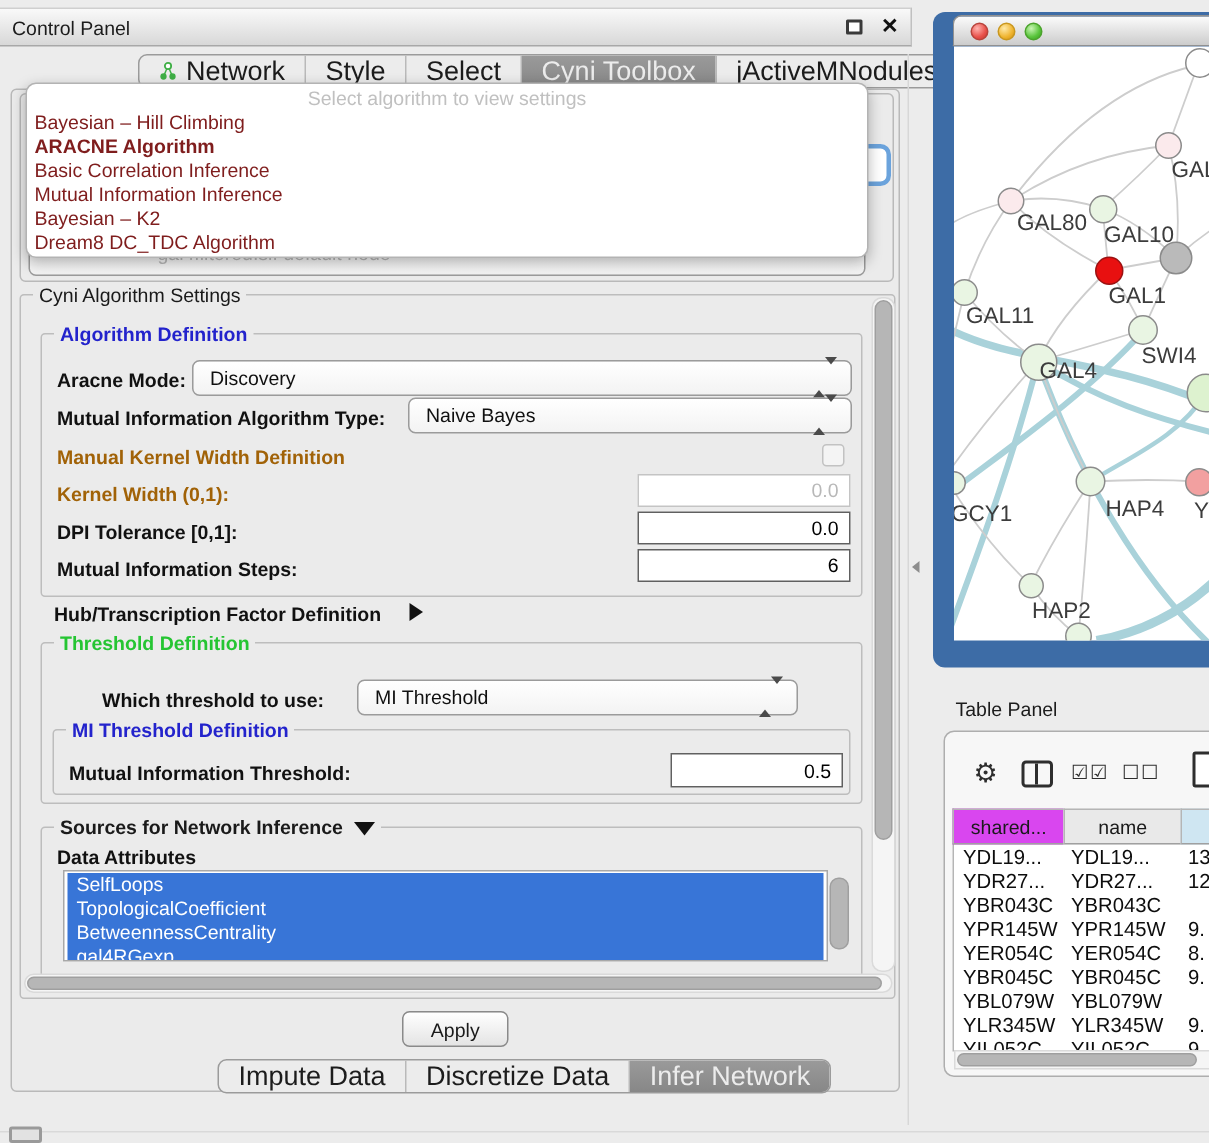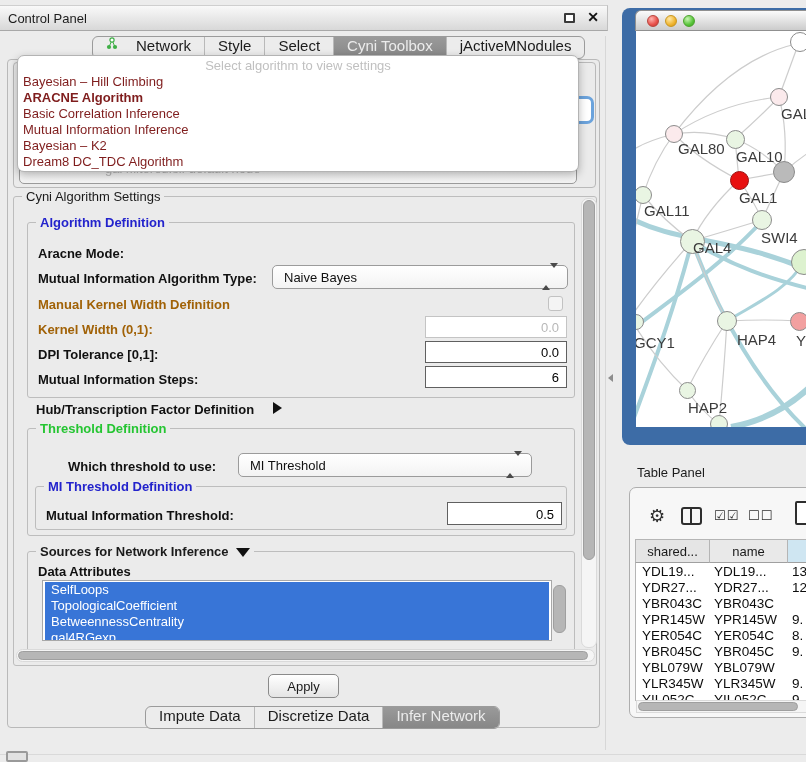--- a/index.html
+++ b/index.html
@@ -17,22 +17,22 @@
     background:linear-gradient(#f9f9f9,#d8d8d8); border-top:1px solid #cfcfcf;
     border-bottom:1px solid #a8a8a8; border-right:1px solid #c0c0c0; }
   .titlebar .t { position:absolute; left:8px; top:5px; font-size:13px; color:#1c1c1c; }
   .win-float { position:absolute; right:32px; top:7px; width:11px; height:10px;
     border:2px solid #3a3a3a; background:#fff; border-radius:1px; }
   .win-close { position:absolute; right:8px; top:3px; font-size:14px; font-weight:bold; color:#111; }
 
   
   .tabbar { position:absolute; display:flex; align-items:stretch;
     border:1px solid #9b9b9b; border-radius:6px; background:#ececec; overflow:hidden; }
-  .tab { display:flex; justify-content:center; gap:17px;
-    font-size:15px; color:#1c1c1c; padding:0 13px; border-right:1px solid #b9b9b9; }
+  .tab { display:flex; align-items:center; justify-content:center; gap:5px;
+    font-size:18px; color:#1c1c1c; padding:0 13px; border-right:1px solid #b9b9b9; }
   .tab:last-child { border-right:none; }
   .tab.sel { background:linear-gradient(#9a9a9a,#878787); color:#ececec; }
 
   
   .panel { position:absolute; border:1px solid #b9b9b9; border-radius:4px; background:#ebebeb; }
   .gb { position:absolute; border:1px solid #bdbdbd; border-radius:3px; }
   .gb-title { position:absolute; top:-8px; left:8px; background:#ebebeb; padding:0 4px;
     font-size:13px; white-space:nowrap; }
   .tb { color:#2323cc; font-weight:bold; }
   .tg { color:#25c532; font-weight:bold; }
@@ -160,20 +160,24 @@
   </div>
 
   <div class="gb" style="left:13px; top:196px; width:584px; height:470px;">
     <span class="gb-title">Cyni Algorithm Settings</span>
   </div>
 
   <div class="gb" style="left:27px; top:222px; width:548px; height:176px;">
     <span class="gb-title tb">Algorithm Definition</span>
   </div>
   <div class="lbl" style="left:38px; top:246px;">Aracne Mode:</div>
+  <div class="combo" style="left:128px; top:240px; width:440px; height:24px;">
+    <span class="val">Discovery</span>
+    <span class="arrows"><span class="tri-u"></span><span class="tri-d"></span></span>
+  </div>
   <div class="lbl" style="left:38px; top:271px;">Mutual Information Algorithm Type:</div>
   <div class="combo" style="left:272px; top:265px; width:296px; height:24px;">
     <span class="val">Naive Bayes</span>
     <span class="arrows"><span class="tri-u"></span><span class="tri-d"></span></span>
   </div>
   <div class="lbl dis" style="left:38px; top:297px;">Manual Kernel Width Definition</div>
   <div class="chk" style="left:548px; top:296px;"></div>
   <div class="lbl dis" style="left:38px; top:322px;">Kernel Width (0,1):</div>
   <div class="tf dis" style="left:425px; top:316px; width:142px; height:22px;">
     <span class="val">0.0</span>
@@ -353,21 +357,21 @@
       <div class="tcell" style="left:156px; top:105px;">9.</div>
       <div class="tcell" style="left:6px; top:121px;">YBL079W</div>
       <div class="tcell" style="left:78px; top:121px;">YBL079W</div>
       <div class="tcell" style="left:6px; top:137px;">YLR345W</div>
       <div class="tcell" style="left:78px; top:137px;">YLR345W</div>
       <div class="tcell" style="left:156px; top:137px;">9.</div>
       <div class="tcell" style="left:6px; top:153px;">YIL052C</div>
       <div class="tcell" style="left:78px; top:153px;">YIL052C</div>
       <div class="tcell" style="left:156px; top:153px;">9</div>
     </div>
-    <div class="thead-cell" style="left:5px; width:74px; background:#e5e5e5;">shared...</div>
+    <div class="thead-cell" style="left:5px; width:74px; background:#d946ef;">shared...</div>
     <div class="thead-cell" style="left:79px; width:78px; background:#e9e9e9;">name</div>
     <div class="thead-cell" style="left:157px; width:34px; background:#cfe6f2;"></div>
     <div class="track" style="left:6px; top:212px; width:184px; height:13px; border-radius:0;"></div>
     <div class="thumb" style="left:8px; top:214px; width:160px; height:9px;"></div>
   </div>
 
   <div class="abs" style="left:0; top:754px; width:806px; height:1px; background:#d9d9d9;"></div>
   <div class="abs" style="left:6px; top:751px; width:22px; height:11px; border:2px solid #9a9a9a; background:#e2e2e2; border-radius:2px;"></div>
 
 </div>

